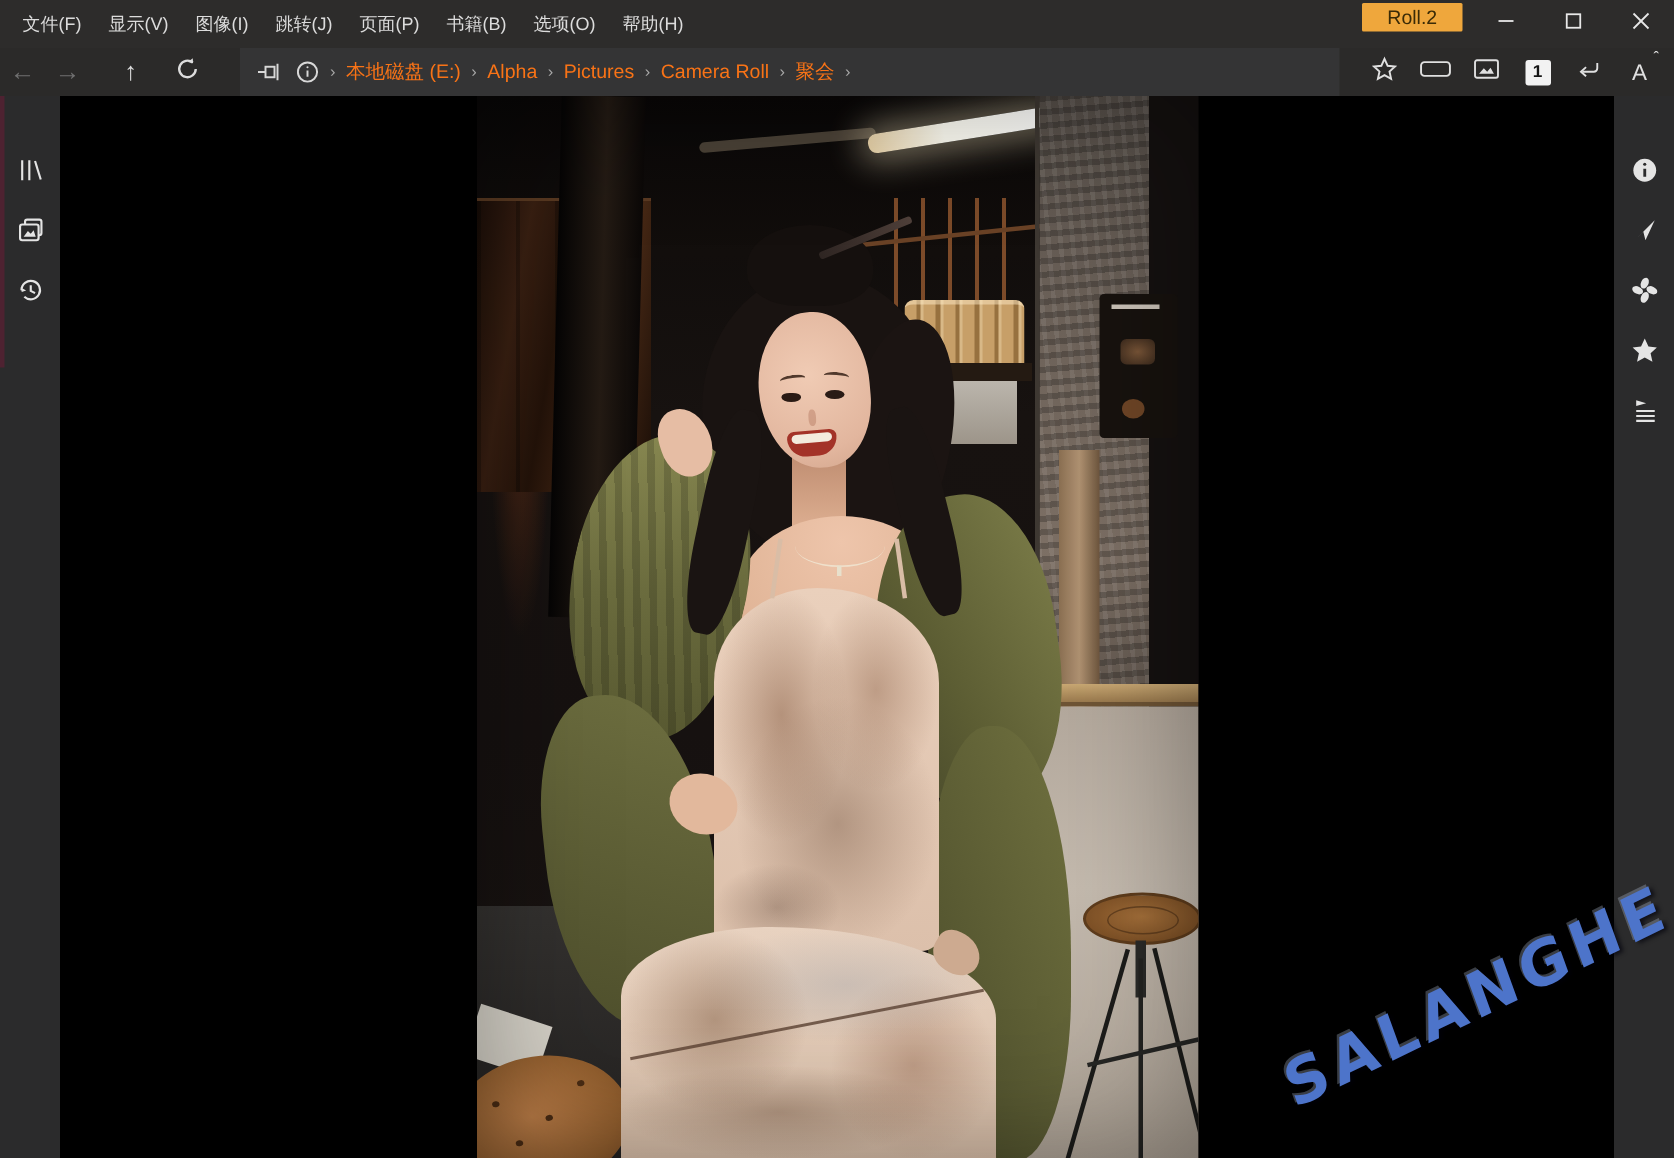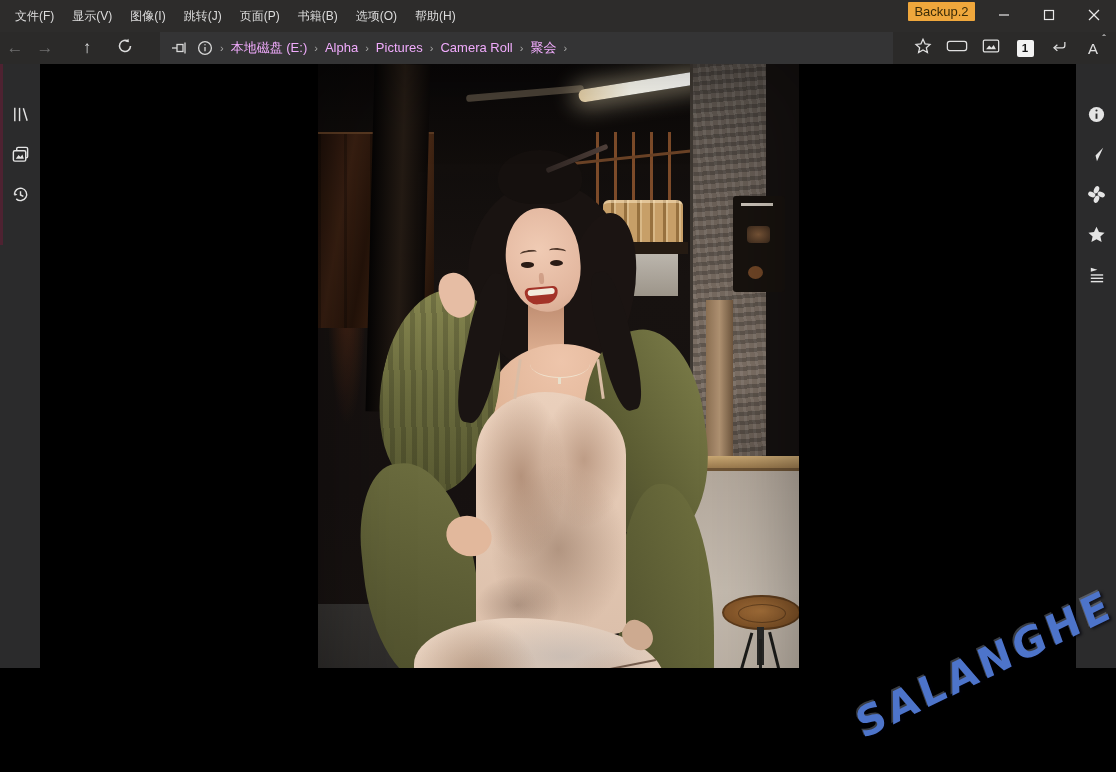--- a/index.html
+++ b/index.html
@@ -1,18 +1,18 @@
 <!DOCTYPE html>
 <html><head>
 <meta charset="utf-8">
 <style>
   * { margin:0; padding:0; box-sizing:border-box; }
   html,body { width:1116px; height:772px; overflow:hidden; background:#000;
     font-family:"Liberation Sans","DejaVu Sans",sans-serif; }
-  .window { width:1116px; height:668px; display:flex; flex-direction:column; background:#000; position:relative; }
+  .window { width:1116px; height:772px; display:flex; flex-direction:column; background:#000; position:relative; }
 
   
   .titlebar { height:32px; background:#2d2c2b; display:flex; align-items:center; position:relative; flex:0 0 32px; }
   .menus { display:flex; align-items:center; padding-left:6px; }
   .menu-item { color:#dcdcdc; font-size:12px; padding:0 9px; line-height:32px; cursor:default; }
   .win-title { position:absolute; left:50%; top:0; transform:translateX(-50%); line-height:32px;
     color:#d6d4d2; font-size:12.5px; white-space:nowrap; }
   .badge { position:absolute; left:908px; top:2px; width:67px; height:19px; background:#efa73c;
     color:#3a2b07; font-size:13px; text-align:center; line-height:19px; border-radius:1px; }
   .win-controls { position:absolute; right:0; top:0; height:32px; display:flex; }
@@ -22,21 +22,21 @@
   
   .toolbar { height:32px; background:#2b2a29; display:flex; align-items:center; flex:0 0 32px; position:relative; }
   .nav-btn { width:30px; height:32px; display:flex; align-items:center; justify-content:center;
     font-size:17px; color:#dcdcdc; }
   .nav-btn.disabled { color:#6f6f6f; }
   .nav-btn svg { stroke:#dcdcdc; fill:none; stroke-width:1.6; }
   .addressbar { position:absolute; left:160px; top:0; width:733px; height:32px; background:#343435;
     display:flex; align-items:center; padding-left:6px; }
   .addr-icon { width:26px; height:32px; display:flex; align-items:center; justify-content:center; }
   .addr-icon svg { stroke:#d8d8d8; fill:none; stroke-width:1.3; }
-  .crumb { color:#f0abfc; font-size:13px; padding:0 5px; line-height:32px; white-space:nowrap; }
+  .crumb { color:#f97316; font-size:13px; padding:0 5px; line-height:32px; white-space:nowrap; }
   .crumb-sep { color:#a8a8a8; font-size:11px; padding:0 2px; }
   .tb-right { position:absolute; right:8px; top:0; height:32px; display:flex; align-items:center; gap:4px; }
   .tb-icon { width:30px; height:28px; display:flex; align-items:center; justify-content:center; color:#e0e0e0; }
   .tb-icon svg { stroke:#e0e0e0; fill:none; stroke-width:1.4; }
   .page-badge { min-width:17px; height:17px; background:#f2f2f2; color:#151515; font-size:11.5px; font-weight:bold;
     display:flex; align-items:center; justify-content:center; border-radius:2px; padding:0 2px; }
   .font-icon { font-size:15px; color:#e0e0e0; position:relative; font-weight:400; }
   .font-caret { position:absolute; top:-7px; right:-8px; font-size:11px; }
 
   
@@ -210,21 +210,21 @@
     <div class="menus">
       <span class="menu-item">文件(F)</span>
       <span class="menu-item">显示(V)</span>
       <span class="menu-item">图像(I)</span>
       <span class="menu-item">跳转(J)</span>
       <span class="menu-item">页面(P)</span>
       <span class="menu-item">书籍(B)</span>
       <span class="menu-item">选项(O)</span>
       <span class="menu-item">帮助(H)</span>
     </div>
-    <div class="badge">Backup.2</div>
+    <div class="badge">Roll.2</div>
     <div class="win-controls">
       <div class="win-btn">
         <span><svg width="12" height="12" viewBox="0 0 12 12">
               <line x1="1" y1="6" x2="11" y2="6"></line>
             </svg></span>
       </div>
       <div class="win-btn">
         <span><svg width="12" height="12" viewBox="0 0 12 12">
               <rect x="1.5" y="1.5" width="9" height="9"></rect>
             </svg></span>

